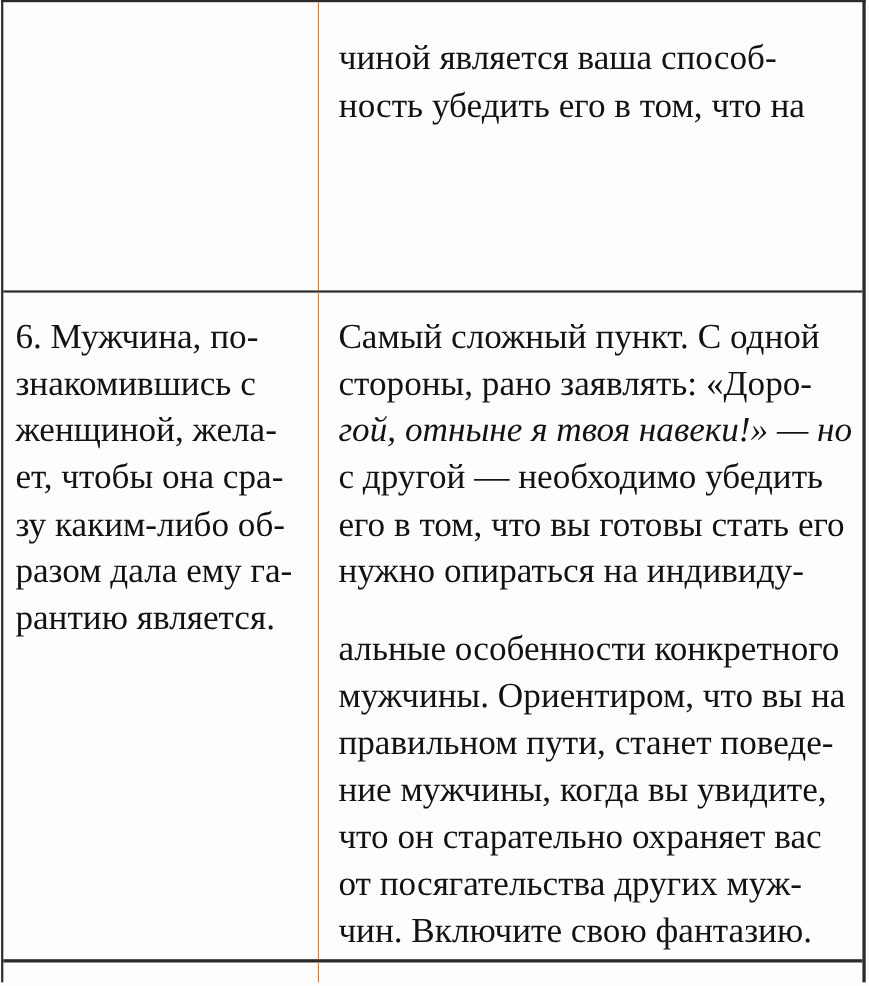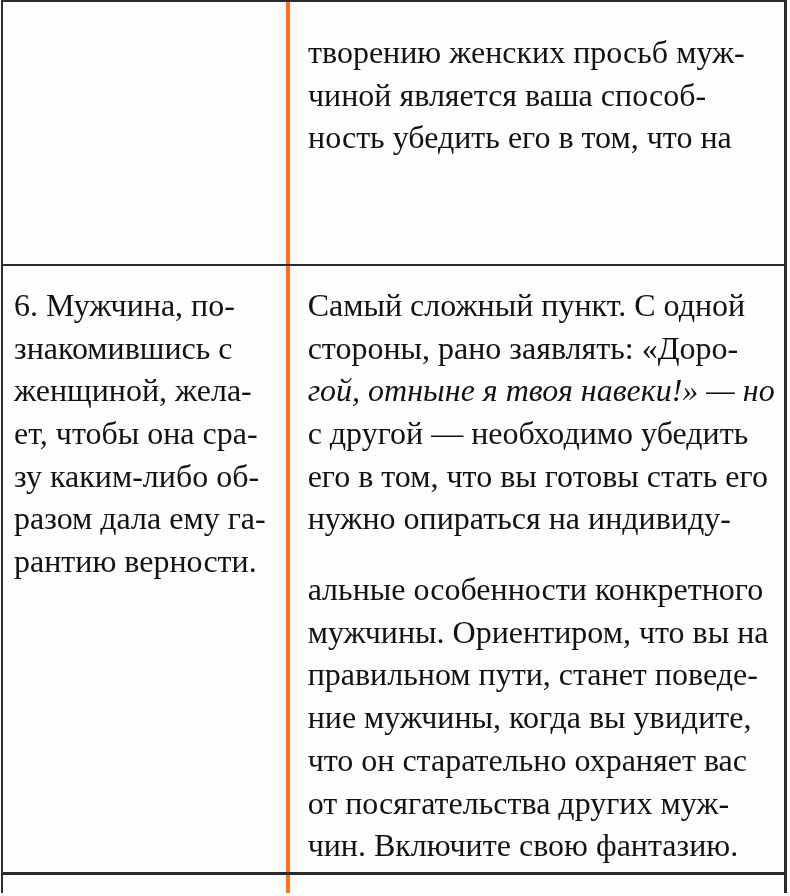--- a/index.html
+++ b/index.html
@@ -34,21 +34,21 @@
     display: flex;
     flex-direction: row;
     box-sizing: content-box;
   }
   .trow-1 { height: 266px; border-bottom: 2px solid #2b2b2b; }
   .trow-2 { height: 616px; border-bottom: 3px solid #2b2b2b; }
   .trow-3 { flex: 1 1 auto; min-height: 4px; }
   .cell-left {
     width: 287px;
     box-sizing: border-box;
-    border-right: 4px solid #f97316;
+    border-right: 1px solid #f97316;
     padding: 18px 14px 0 11px;
     overflow: hidden;
   }
   .cell-right {
     flex: 1 1 auto;
     box-sizing: border-box;
     padding: 18px 10px 0 18px;
     overflow: hidden;
   }
   .trow-1 .cell-right { padding-top: 29px; }
@@ -62,35 +62,34 @@
 </style>
 </head>
 <body style="background: rgb(253, 253, 253);">
 
 <div class="page" style="background: rgb(253, 253, 253); color: rgb(18, 18, 18);">
   <div class="book-table">
 
     <div class="trow trow-1">
       <div class="cell-left"></div>
       <div class="cell-right">
-          <div class="tline just" style="word-spacing: 0px;">творению женских просьб муж-</div>
           <div class="tline just" style="word-spacing: 0px;">чиной является ваша способ-</div>
           <div class="tline just" style="word-spacing: 0px;">ность убедить его в том, что на</div>
         </div>
     </div>
 
     <div class="trow trow-2">
       <div class="cell-left">
           <div class="tline just" style="word-spacing: 0px;">6. Мужчина, по-</div>
           <div class="tline just" style="word-spacing: 0px;">знакомившись с</div>
           <div class="tline just" style="word-spacing: 0px;">женщиной, жела-</div>
           <div class="tline just" style="word-spacing: 0px;">ет, чтобы она сра-</div>
           <div class="tline just" style="word-spacing: 0px;">зу каким-либо об-</div>
           <div class="tline just" style="word-spacing: 0px;">разом дала ему га-</div>
-          <div class="tline last">рантию верности.</div>
+          <div class="tline last">рантию является.</div>
         </div>
       <div class="cell-right">
           <div class="tline just" style="word-spacing: 0px;">Самый сложный пункт. С одной</div>
           <div class="tline just" style="word-spacing: 0px;">стороны, рано заявлять: «Доро-</div>
           <div class="tline just" style="word-spacing: 0px; font-style: italic;">гой, отныне я твоя навеки!» — но</div>
           <div class="tline just" style="word-spacing: 0px;">с другой — необходимо убедить</div>
           <div class="tline just" style="word-spacing: 0px;">его в том, что вы готовы стать его</div>
           <div class="tline just" style="word-spacing: 0px;">нужно опираться на индивиду-</div>
           <div class="tline just" style="word-spacing: 0px; margin-top: 28px;">альные особенности конкретного</div>
           <div class="tline just" style="word-spacing: 0px;">мужчины. Ориентиром, что вы на</div>

